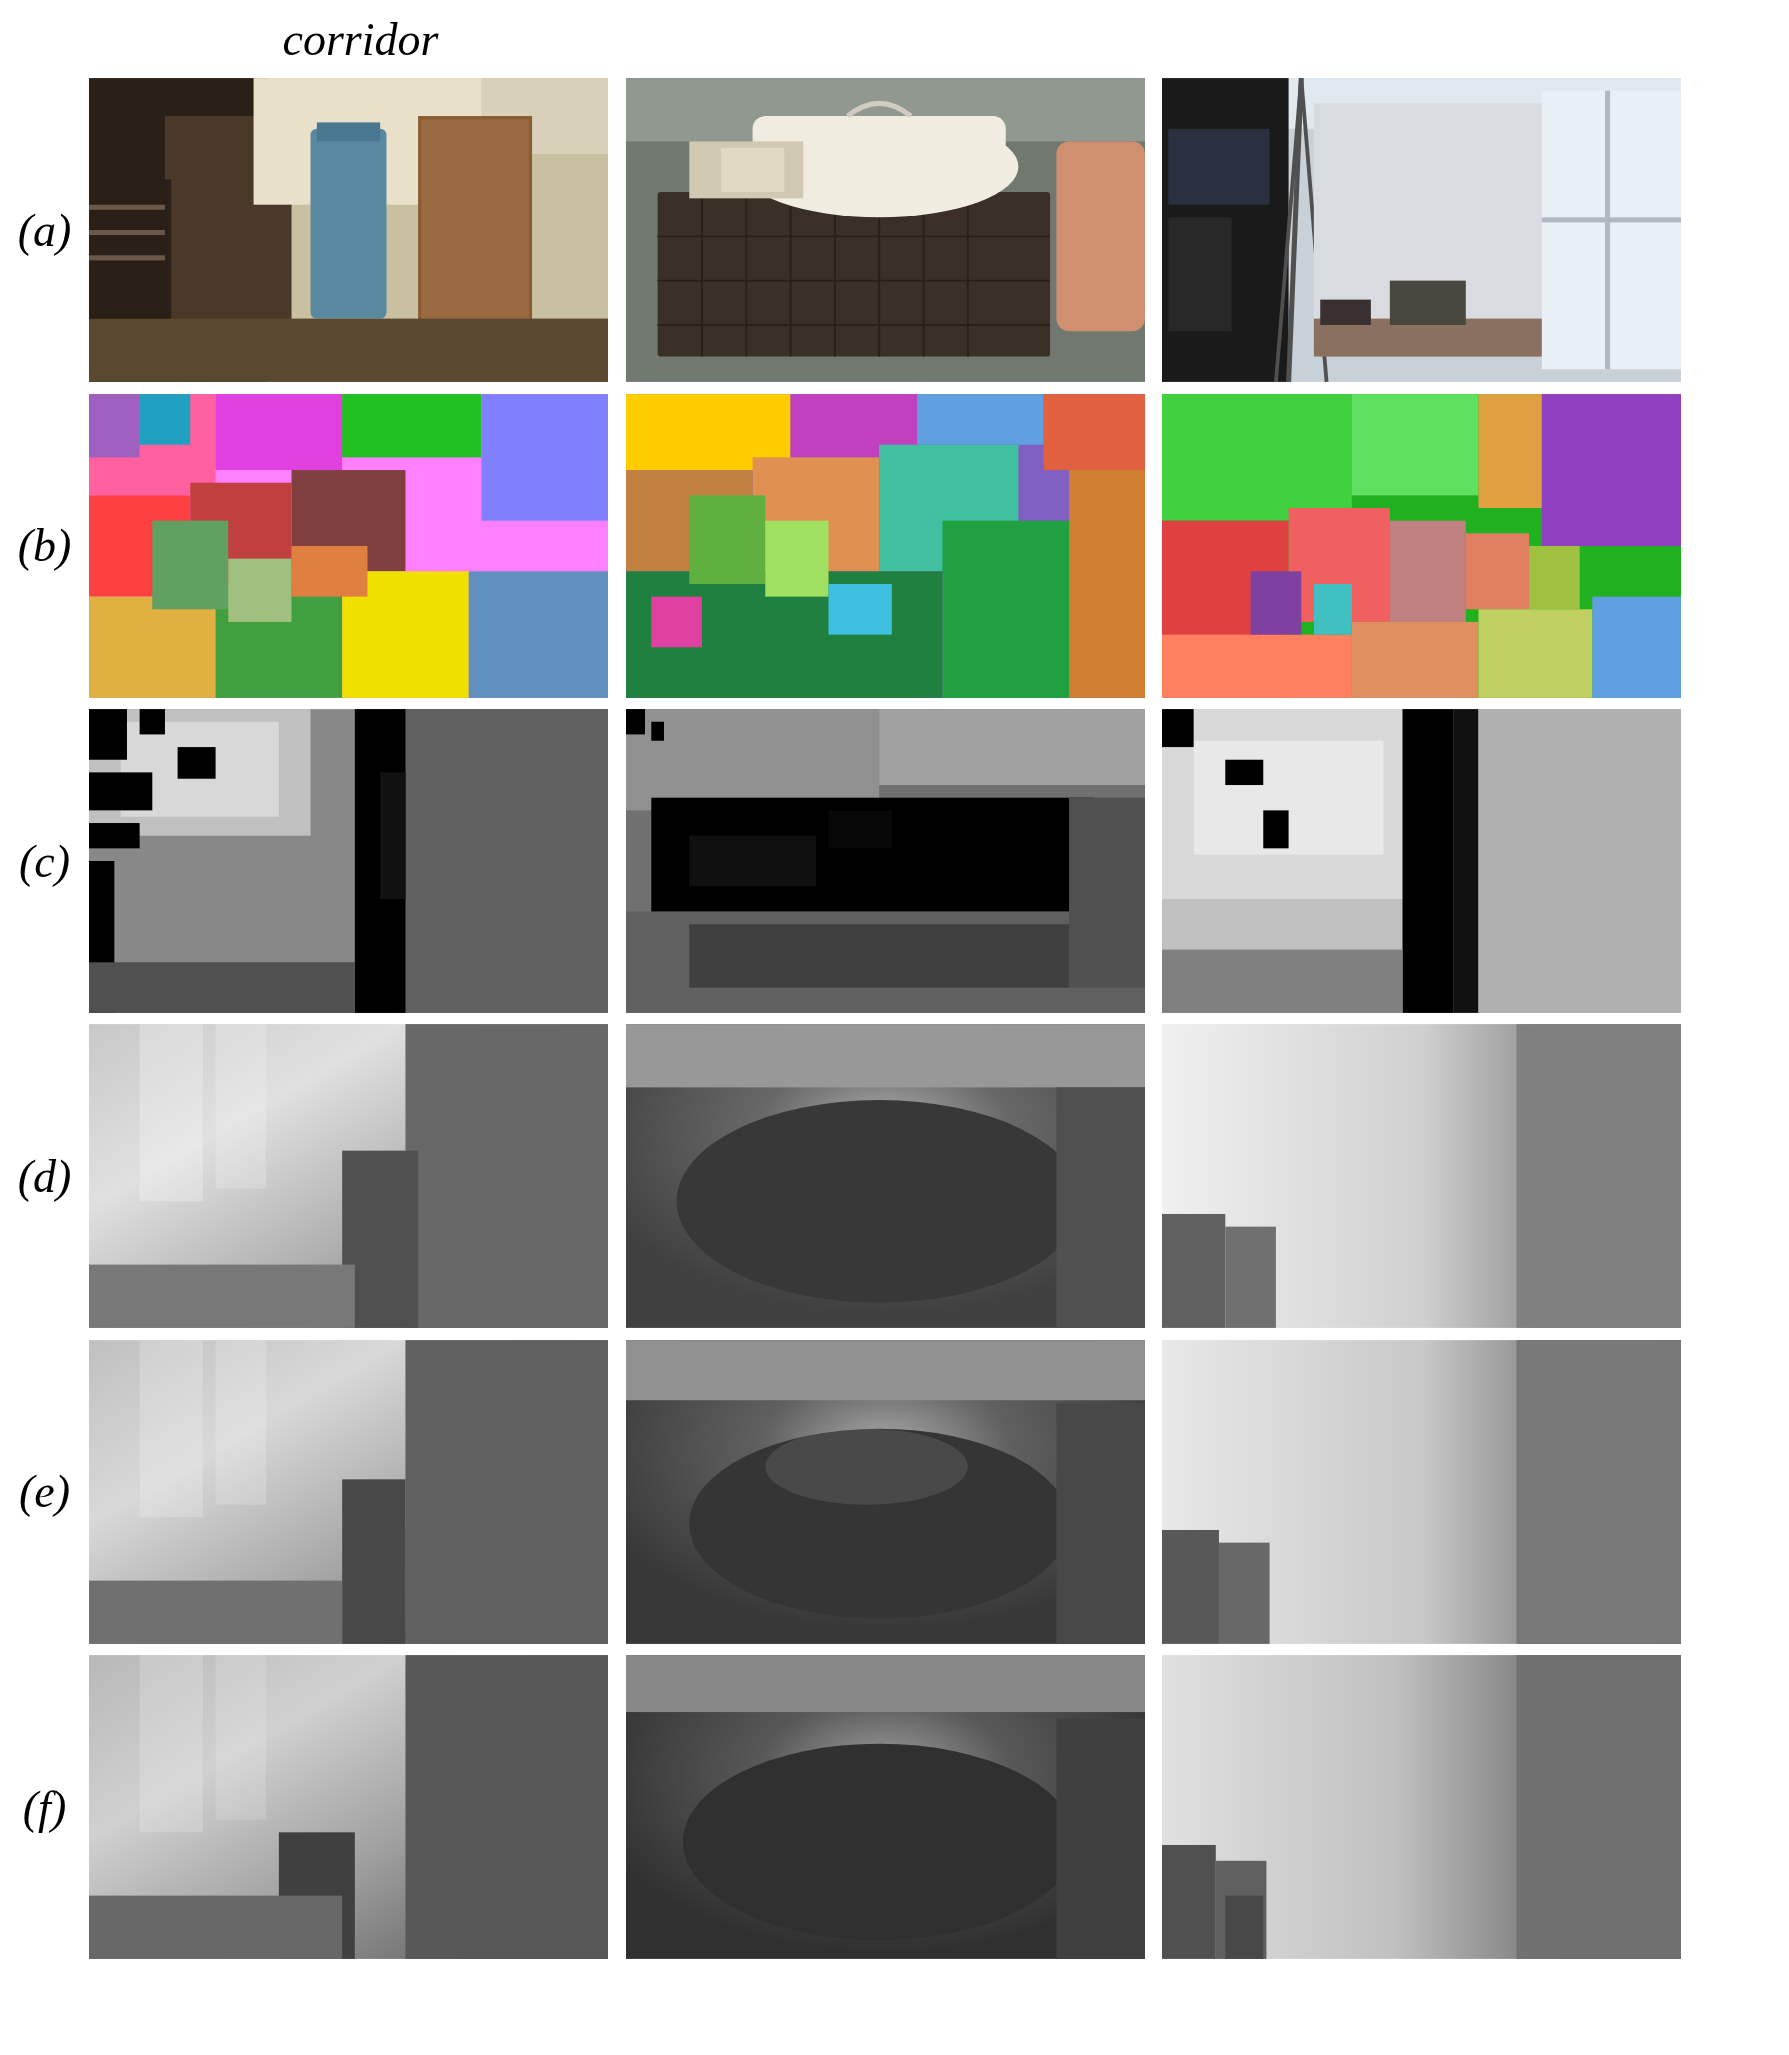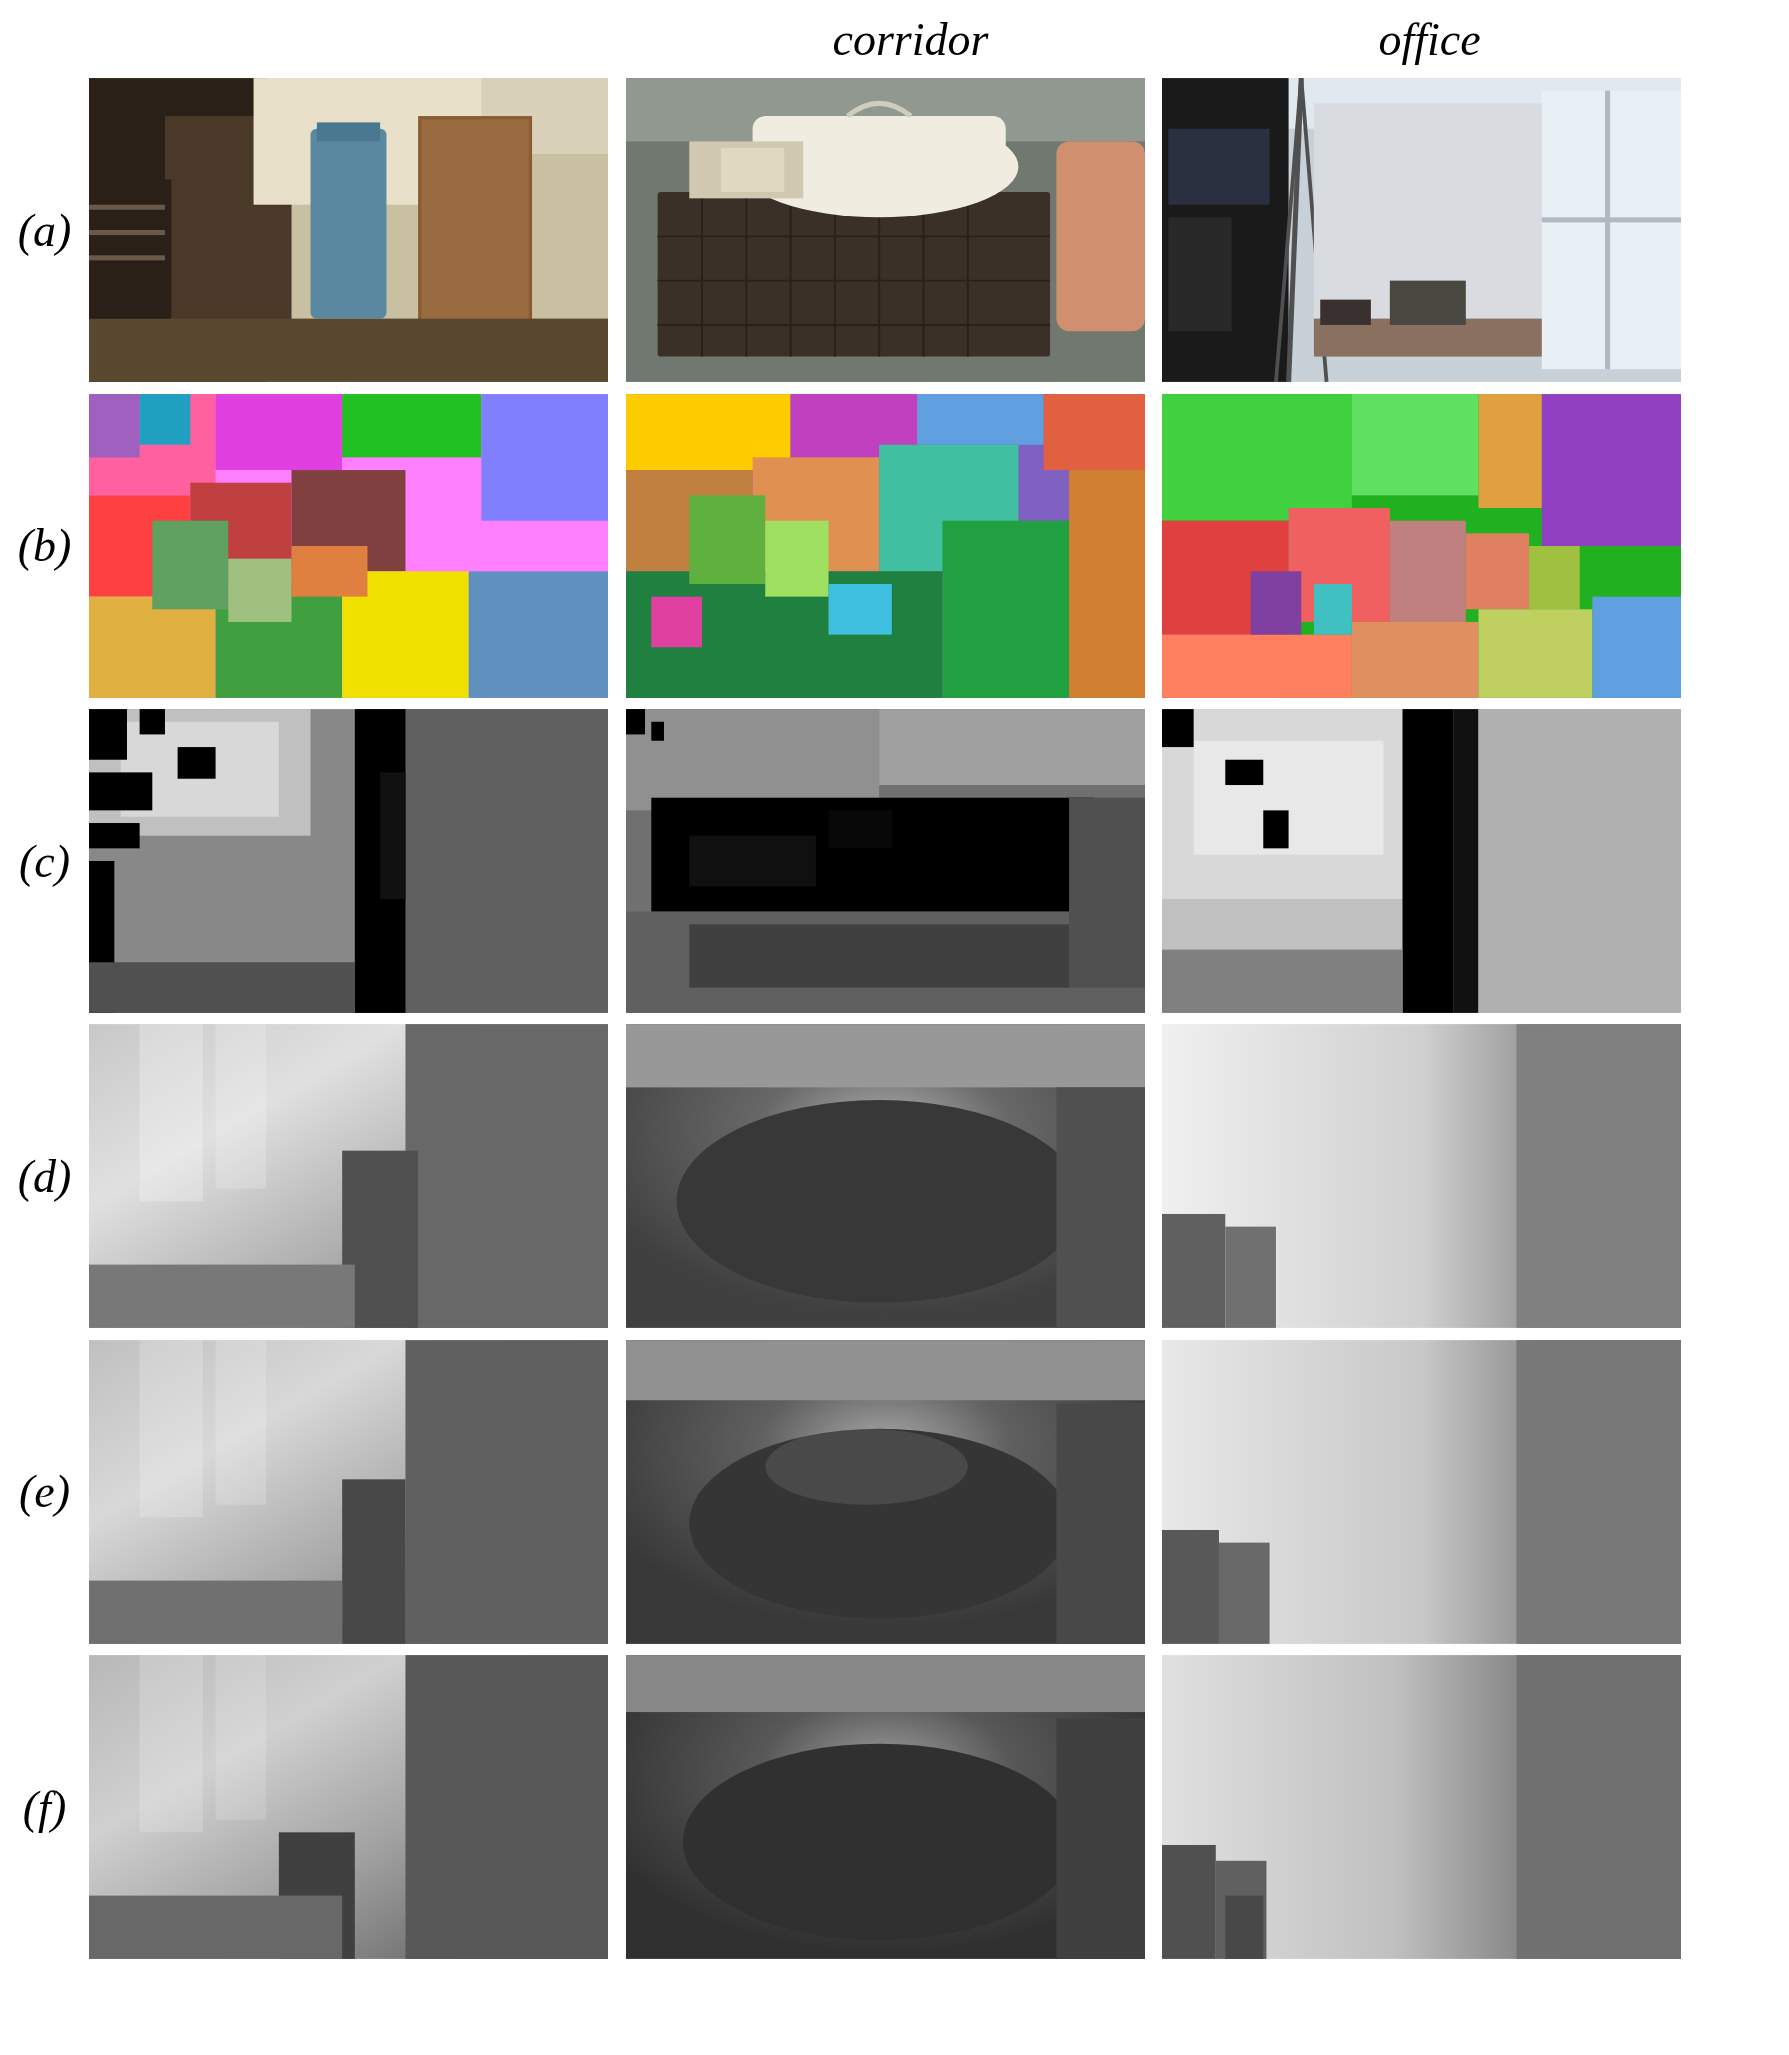--- a/index.html
+++ b/index.html
@@ -11,21 +11,21 @@
     }
     .page {
       width: 1790px;
       min-height: 2056px;
       display: flex;
       flex-direction: column;
       padding: 12.7px 0;
     }
     .col-headers {
       display: flex;
-      justify-content: flex-end;
+      justify-content: space-between;
       padding: 0 101px 6.3px 101px;
       margin-bottom: 6.3px;
     }
     .col-header {
       font-size: 46px;
       font-style: italic;
       color: #000;
       text-align: center;
       width: 519px;
     }
@@ -59,21 +59,20 @@
     
     svg { width: 100%; height: 100%; }
   </style>
 </head>
 <body>
 
 <div class="page">
 
   <div class="col-headers">
     <div class="col-header">corridor</div>
-    <div class="col-header">office</div>
   </div>
 
   <div class="grid-row">
     <div class="row-label">(a)</div>
     <div class="row-images">
 
       <div class="cell">
         <svg viewBox="0 0 820 480" xmlns="http://www.w3.org/2000/svg">
 
           <rect width="820" height="480" fill="#c8c0a0"></rect>

